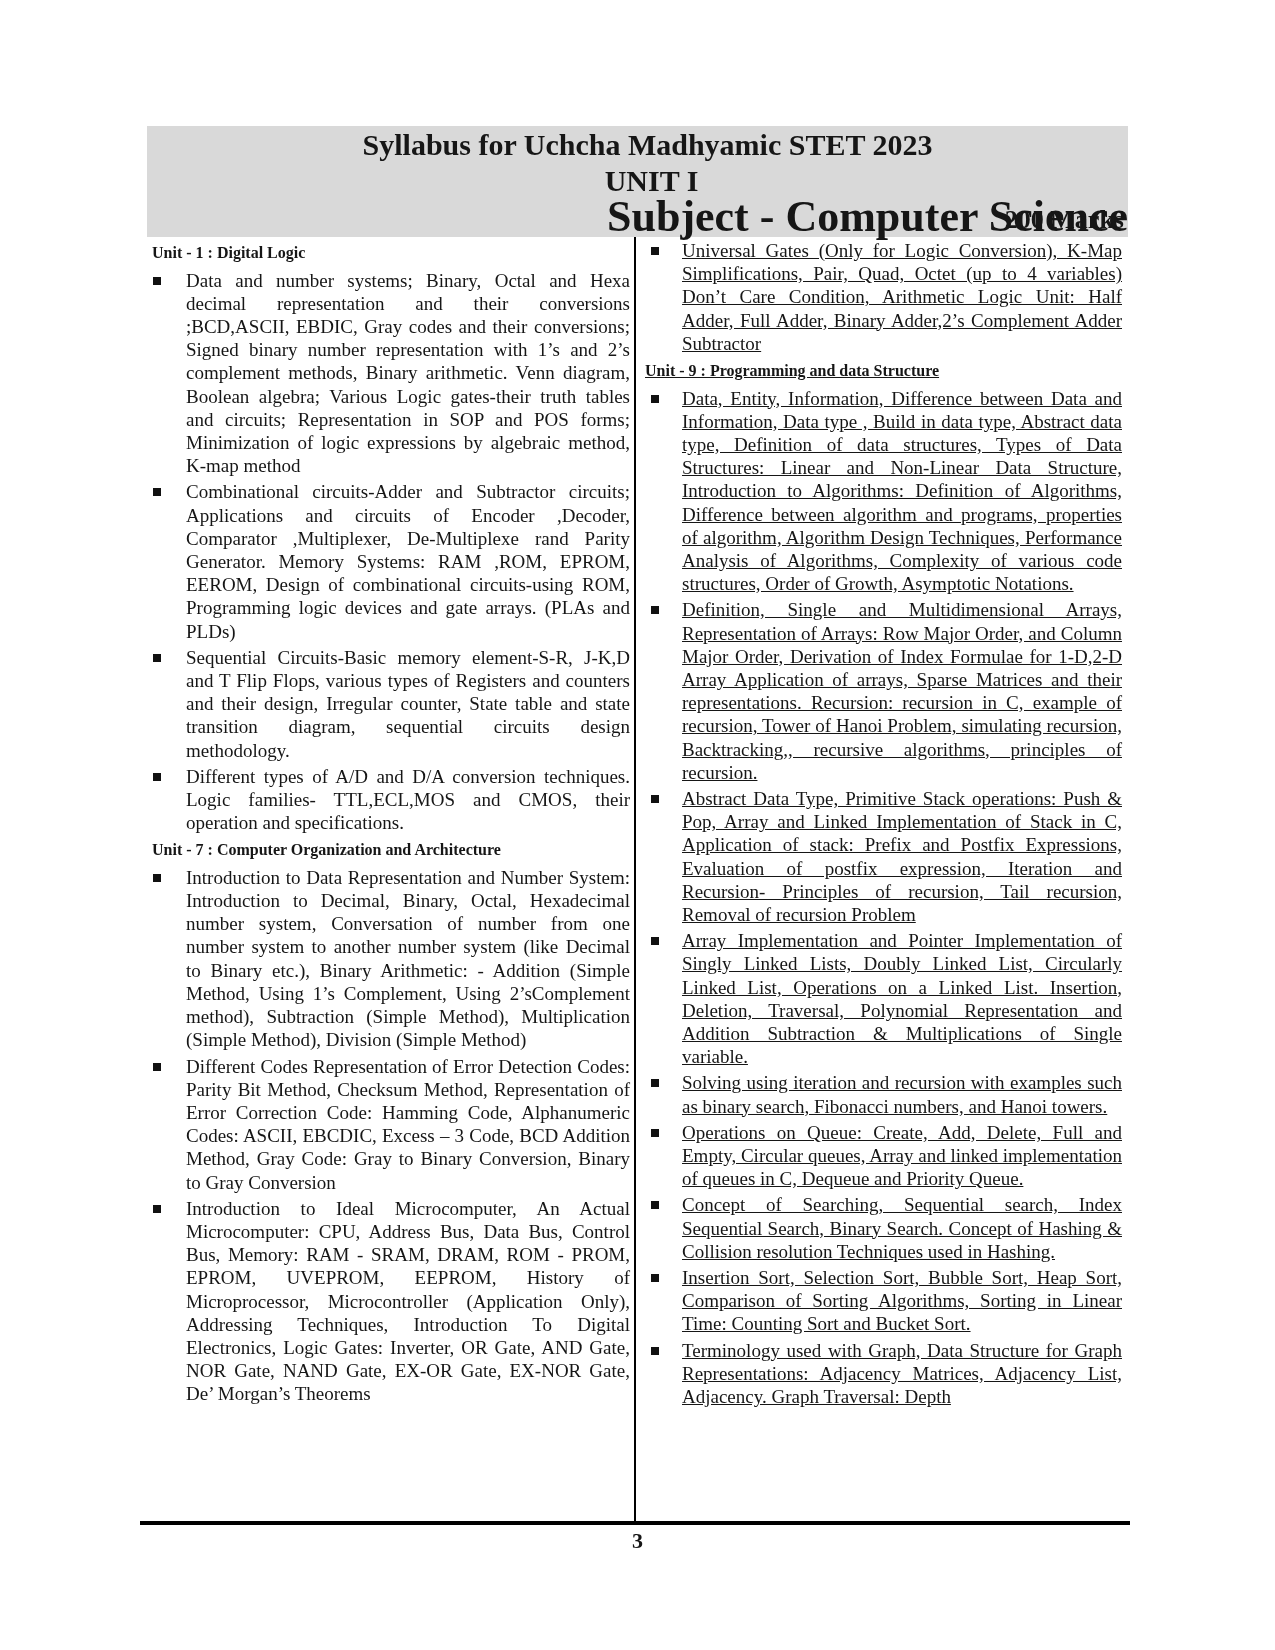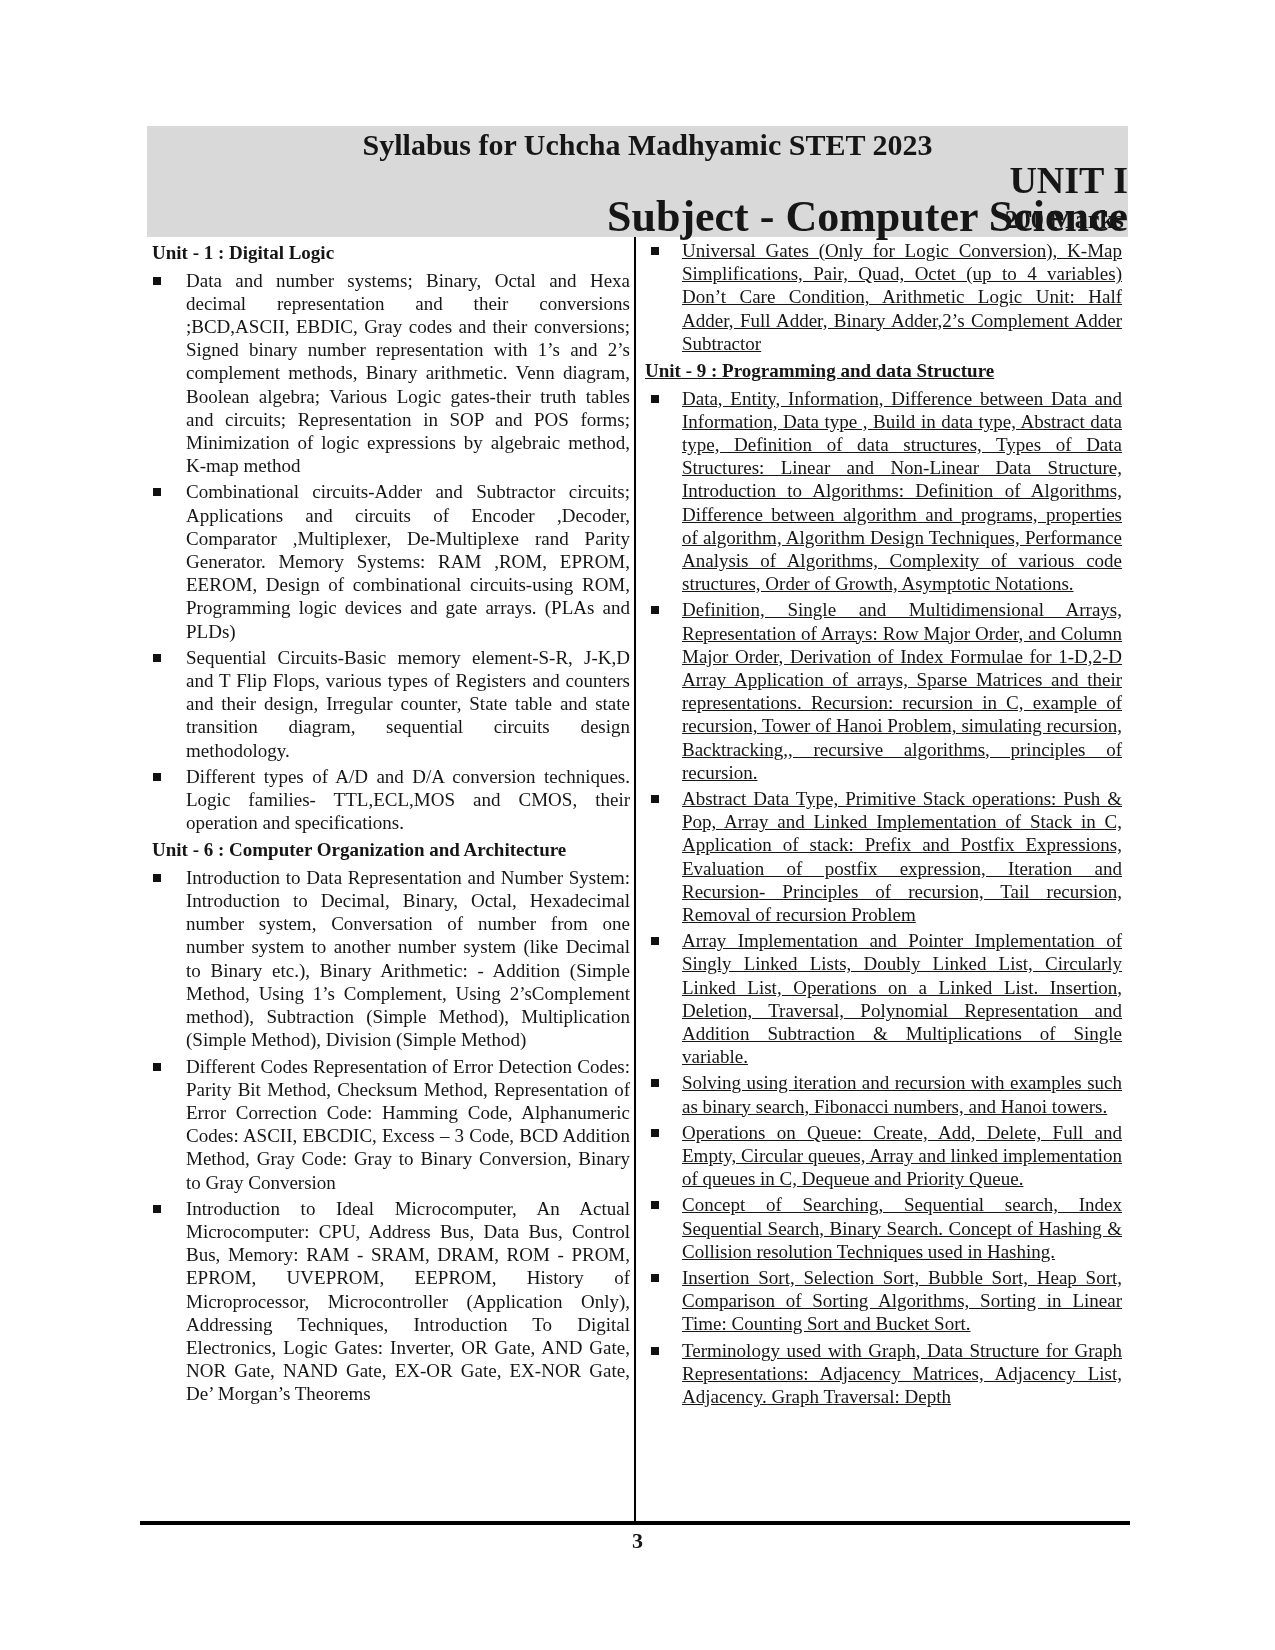--- a/index.html
+++ b/index.html
@@ -7,32 +7,32 @@
     position:relative; width:1275px; height:1650px; background:#ffffff;
     font-family:"Liberation Serif","DejaVu Serif",serif; color:#161616;
     overflow:hidden;
   }
   
   .header-band {
     position:absolute; left:147px; top:126px; width:981px; height:111px;
     background:#d9d9d9;
   }
   .header-title   { text-align:center; font-weight:bold; font-size:30px; line-height:36px; margin-top:1px;padding-left:20px; }
-  .header-unit    { text-align:right; font-weight:bold; font-size:38px; line-height:35px;padding-left:28px; }
+  .header-unit    { text-align:center; font-weight:bold; font-size:30px; line-height:35px;padding-left:28px; }
   .header-subject { text-align:right; font-weight:bold; font-size:44px; line-height:38px; }
   .header-marks   { position:absolute; right:4px; bottom:2px; font-weight:bold; font-size:26px; }
   
   .col { position:absolute; top:239px; text-align:justify; font-size:19px; line-height:23.2px; }
   .col-left  { left:152px; width:478px; }
   .col-right { left:645px; width:477px;text-decoration:underline; }
   .divider {
     position:absolute; left:634px; top:237px; width:2px; height:1285px; background:#000;
   }
   .section-heading {
-    font-weight:bold; font-size:19px; line-height:26.5px;
+    font-weight:bold; font-size:16px; line-height:26.5px;
     padding-left:34px; text-indent:-34px; text-align:justify;
     margin:1px 0 2px 0;
   }
   .item { position:relative; padding-left:34px; margin:0 0 3px 0; }
   .col-right .item { padding-left:37px; }
   .bullet {
     position:absolute; left:1px; top:8px; width:8px; height:8px; background:#111;
   }
   .col-right .bullet { left:6px; }
   .item-text { text-align:justify; }
@@ -71,21 +71,21 @@
     </div>
     <div class="item">
       <span class="bullet"></span>
       <div class="item-text">Sequential Circuits-Basic memory element-S-R, J-K,D and T Flip Flops, various types of Registers and counters and their design, Irregular counter, State table and state transition diagram, sequential circuits design methodology.</div>
     </div>
     <div class="item">
       <span class="bullet"></span>
       <div class="item-text">Different types of A/D and D/A conversion techniques. Logic families- TTL,ECL,MOS and CMOS, their operation and specifications.</div>
     </div>
 
-    <div class="section-heading">Unit - 6 : Computer Organization and Architecture</div>
+    <div class="section-heading">Unit - 7 : Computer Organization and Architecture</div>
 
     <div class="item">
       <span class="bullet"></span>
       <div class="item-text">Introduction to Data Representation and Number System: Introduction to Decimal, Binary, Octal, Hexadecimal number system, Conversation of number from one number system to another number system (like Decimal to Binary etc.), Binary Arithmetic: - Addition (Simple Method, Using 1’s Complement, Using 2’sComplement method), Subtraction (Simple Method), Multiplication (Simple Method), Division (Simple Method)</div>
     </div>
     <div class="item">
       <span class="bullet"></span>
       <div class="item-text">Different Codes Representation of Error Detection Codes: Parity Bit Method, Checksum Method, Representation of Error Correction Code: Hamming Code, Alphanumeric Codes: ASCII, EBCDIC, Excess – 3 Code, BCD Addition Method, Gray Code: Gray to Binary Conversion, Binary to Gray Conversion</div>
     </div>
     <div class="item">

